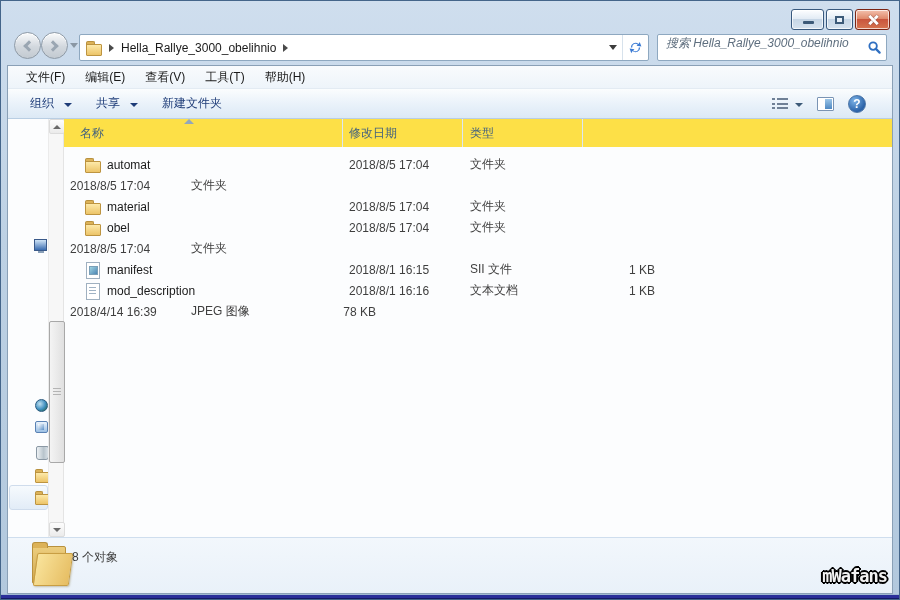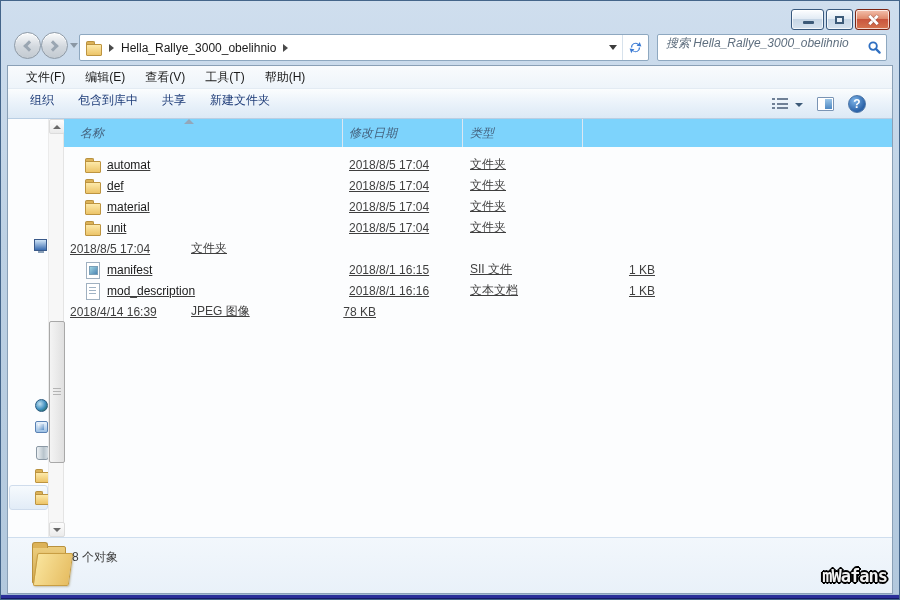--- a/index.html
+++ b/index.html
@@ -60,21 +60,21 @@
     border:1px solid #8aa0b6; display:flex; flex-direction:column; background:#fcfdfe; }
 
   .menubar{ height:23px; background:linear-gradient(180deg,#f9fbfd,#eef4fa);
     border-bottom:1px solid #e3ebf3; display:flex; align-items:center; padding-left:8px;
     font-size:12px; color:#1a1a1a; }
   .menu-item{ padding:12px 10px; line-height:22px; }
 
   .toolbar{ height:30px; background:linear-gradient(180deg,#fbfdfe 0%,#eaf2fa 50%,#dce9f5 100%);
     border-bottom:1px solid #b9cee3; display:flex; align-items:center; padding:0 10px;
     font-size:12px; color:#1e3c78; }
-  .tb-btn{ display:flex; align-items:center; gap:21px; padding:0 12px; height:24px;flex-direction:column; }
+  .tb-btn{ display:flex; align-items:center; gap:10px; padding:0 12px; height:24px; }
   .tb-arrow{ width:0; height:0; border-left:4px solid transparent; border-right:4px solid transparent;
     border-top:4px solid #1e3c78; margin-top:2px; }
   .tb-right{ margin-left:auto; display:flex; align-items:center; gap:14px; padding-right:16px; }
   .views-btn{ display:flex; align-items:center; gap:7px; }
   .views-glyph{ width:16px; height:13px; display:flex; flex-direction:column; justify-content:space-between; padding:1px 0; }
   .views-glyph i{ height:2px; background:linear-gradient(90deg,#6f8096 0 3px,transparent 3px 5px,#6f8096 5px); }
   .preview-glyph{ width:17px; height:14px; border:1px solid #7a94b4; background:#fff; position:relative; border-radius:1px; }
   .preview-glyph::after{ content:""; position:absolute; right:1px; top:1px; bottom:1px; width:7px;
     background:linear-gradient(180deg,#9cc6e8,#4f88c2); }
   .help-glyph{ width:18px; height:18px; border-radius:50%;
@@ -114,30 +114,30 @@
   .sbtn i{ width:0; height:0; border-left:4px solid transparent; border-right:4px solid transparent; }
   .sbtn.up i{ border-bottom:4px solid #6a6a6a; }
   .sbtn.down i{ border-top:4px solid #6a6a6a; }
   .sthumb{ position:absolute; left:0; top:202px; width:16px; height:142px;
     background:linear-gradient(90deg,#f4f4f4,#e0e0e0); border:1px solid #a8a8a8; border-radius:2px; }
   .sthumb::after{ content:""; position:absolute; left:3px; top:50%; width:8px; height:7px; margin-top:-4px;
     background:repeating-linear-gradient(180deg,#b4b4b4 0 1px,transparent 1px 3px); }
 
   
   .list{ position:absolute; left:56px; top:0; right:0; bottom:0; font-size:12px; }
-  .lheader{ display:flex; height:28px; color:#44627e; position:relative; background:#7dd3fc;font-style:italic; }
+  .lheader{ display:flex; height:28px; color:#44627e; position:relative; background:#fde047; }
   .hcell{ display:flex; align-items:center; border-right:1px solid #dce7f2; height:100%; }
   .hc-name{ width:279px; padding-left:16px; }
   .hc-date{ width:120px; padding-left:6px; }
   .hc-type{ width:120px; padding-left:7px; }
   .hc-size{ width:80px;  padding-left:7px; }
   .sort-arrow{ position:absolute; left:120px; top:0; width:0; height:0;
     border-left:5px solid transparent; border-right:5px solid transparent; border-bottom:5px solid #93a7ba; }
   .rows{ padding-top:7px; }
-  .row{ display:flex; height:21px; align-items:center; color:#3f3f3f;text-decoration:underline; }
+  .row{ display:flex; height:21px; align-items:center; color:#3f3f3f; }
   .c-name{ width:279px; display:flex; align-items:center; padding-left:20px; color:#1a1a1a; }
   .fname{ margin-left:6px; }
   .c-date{ width:120px; padding-left:6px; }
   .c-type{ width:120px; padding-left:7px; }
   .c-size{ width:80px; text-align:right; padding-right:8px; }
 
   
   .fi{ width:17px; height:15px; position:relative; flex:none; }
   .fi.folder::before{ content:""; position:absolute; left:1px; top:1px; width:7px; height:5px;
     background:#dcb258; border:1px solid #b8913e; border-bottom:none; border-radius:2px 2px 0 0; }
@@ -242,24 +242,20 @@
       <span class="menu-item">工具(T)</span>
       <span class="menu-item">帮助(H)</span>
     </div>
 
     <div class="toolbar">
       <span class="tb-btn">
         <span>组织</span>
           <i class="tb-arrow"></i>
       </span>
       <span class="tb-btn">
-        <span>包含到库中</span>
-          <i class="tb-arrow"></i>
-      </span>
-      <span class="tb-btn">
         <span>共享</span>
           <i class="tb-arrow"></i>
       </span>
       <span class="tb-btn">
         <span>新建文件夹</span>
       </span>
       <span class="tb-right">
         <span class="views-btn">
           <span class="views-glyph">
               <i></i>
@@ -305,43 +301,39 @@
     <span class="c-name">
       <i class="fi folder"></i>
       <span class="fname">automat</span>
     </span>
     <span class="c-date">2018/8/5 17:04</span>
     <span class="c-type">文件夹</span>
     <span class="c-size"></span>
   </div>
 
   <div class="row">
-    <span class="c-name">
-      <i class="fi folder"></i>
-      <span class="fname">def</span>
-    </span>
     <span class="c-date">2018/8/5 17:04</span>
     <span class="c-type">文件夹</span>
     <span class="c-size"></span>
   </div>
 
   <div class="row">
     <span class="c-name">
       <i class="fi folder"></i>
       <span class="fname">material</span>
     </span>
     <span class="c-date">2018/8/5 17:04</span>
     <span class="c-type">文件夹</span>
     <span class="c-size"></span>
   </div>
 
   <div class="row">
     <span class="c-name">
       <i class="fi folder"></i>
-      <span class="fname">unit</span>
+      <span class="fname">obel</span>
     </span>
     <span class="c-date">2018/8/5 17:04</span>
     <span class="c-type">文件夹</span>
     <span class="c-size"></span>
   </div>
 
   <div class="row">
     <span class="c-date">2018/8/5 17:04</span>
     <span class="c-type">文件夹</span>
     <span class="c-size"></span>

